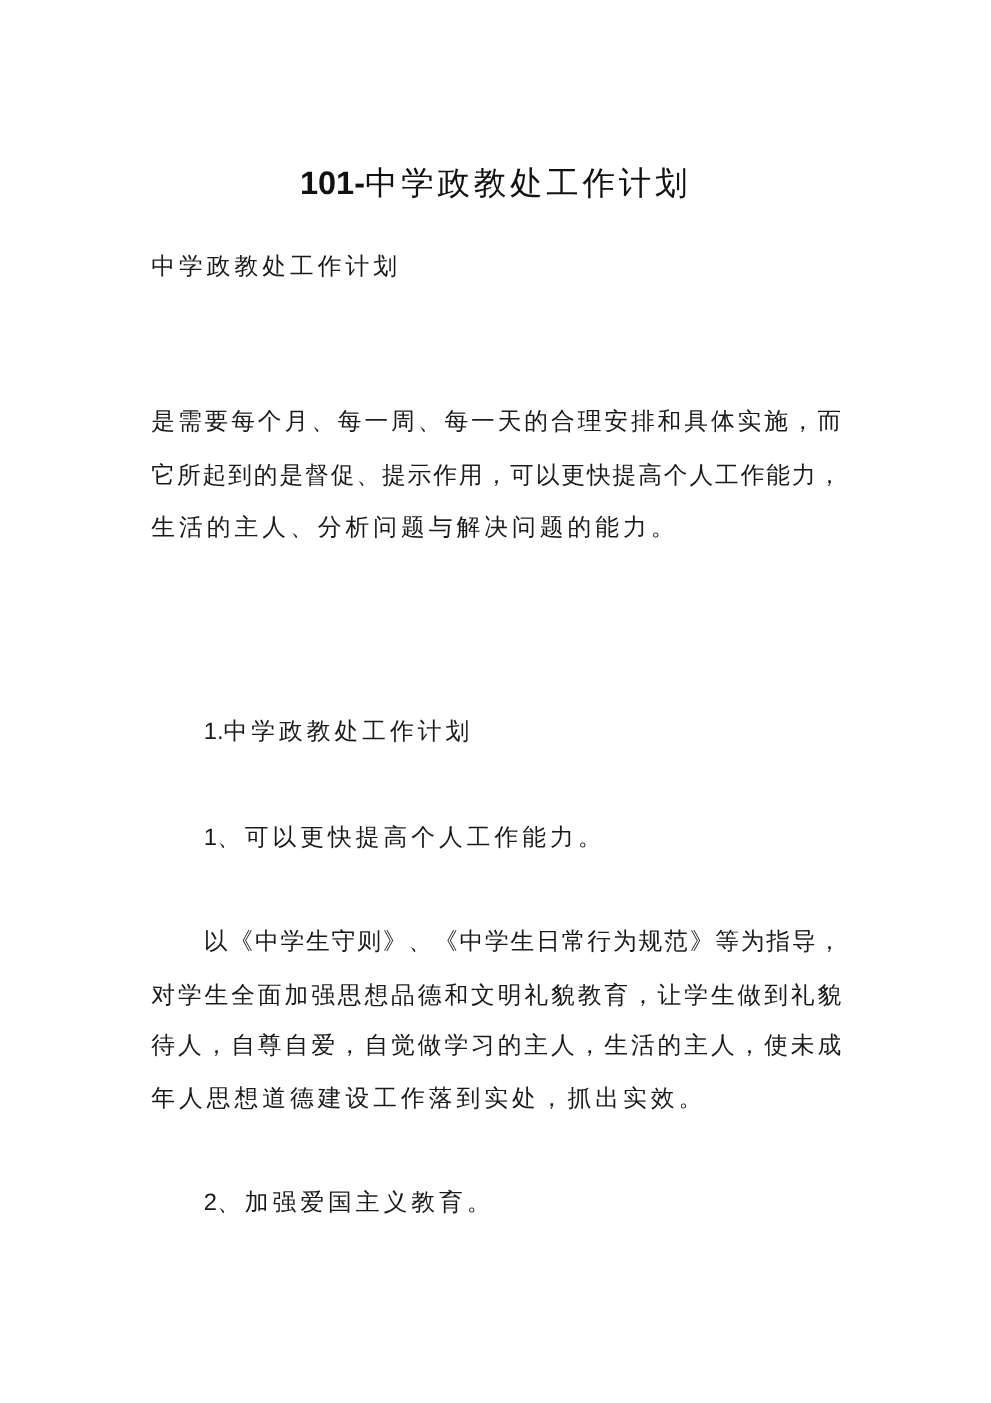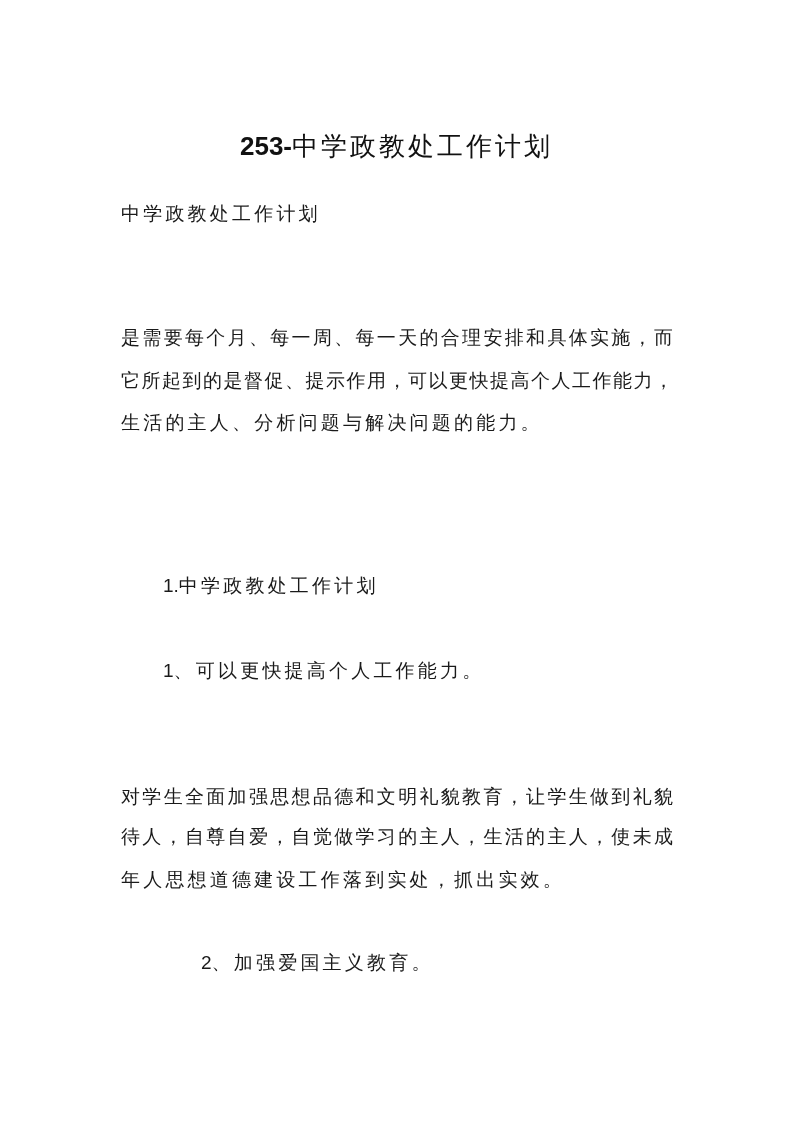--- a/index.html
+++ b/index.html
@@ -53,38 +53,39 @@
       font-family: "Liberation Sans", sans-serif;
       letter-spacing: 0;
     }
   </style>
 </head>
 <body>
 
 <div class="page">
 
   <div class="title">
-    <span class="num">253-</span><span>中学政教处工作计划</span>
+    <span class="num">101-</span><span>中学政教处工作计划</span>
   </div>
 
   <div class="line" style="top:198px;">中学政教处工作计划</div>
 
   <div class="line justify" style="top:365px;">它所起到的是督促、提示作用，可以更快提高个人工作能力，</div>
   <div class="line justify" style="top:322px;">是需要每个月、每一周、每一天的合理安排和具体实施，而</div>
   <div class="line" style="top:407px;">生活的主人、分析问题与解决问题的能力。</div>
 
   <div class="line indent" style="top:570px;">
     <span class="num-prefix">1.</span><span>中学政教处工作计划</span>
   </div>
 
   <div class="line indent" style="top:655px;">
     <span class="num-prefix">1</span><span>、可以更快提高个人工作能力。</span>
   </div>
 
+  <div class="line justify indent" style="top:738px;">以《中学生守则》、《中学生日常行为规范》等为指导，</div>
   <div class="line justify" style="top:781px;">对学生全面加强思想品德和文明礼貌教育，让学生做到礼貌</div>
   <div class="line justify" style="top:822px;font-family:Liberation Serif, serif;">待人，自尊自爱，自觉做学习的主人，生活的主人，使未成</div>
   <div class="line" style="top:864px;">年人思想道德建设工作落到实处，抓出实效。</div>
 
-  <div class="line indent" style="top:947px;margin-left:38px;">
+  <div class="line indent" style="top:947px;">
     <span class="num-prefix">2</span><span>、加强爱国主义教育。</span>
   </div>
 
 </div>
 
 </body></html>

